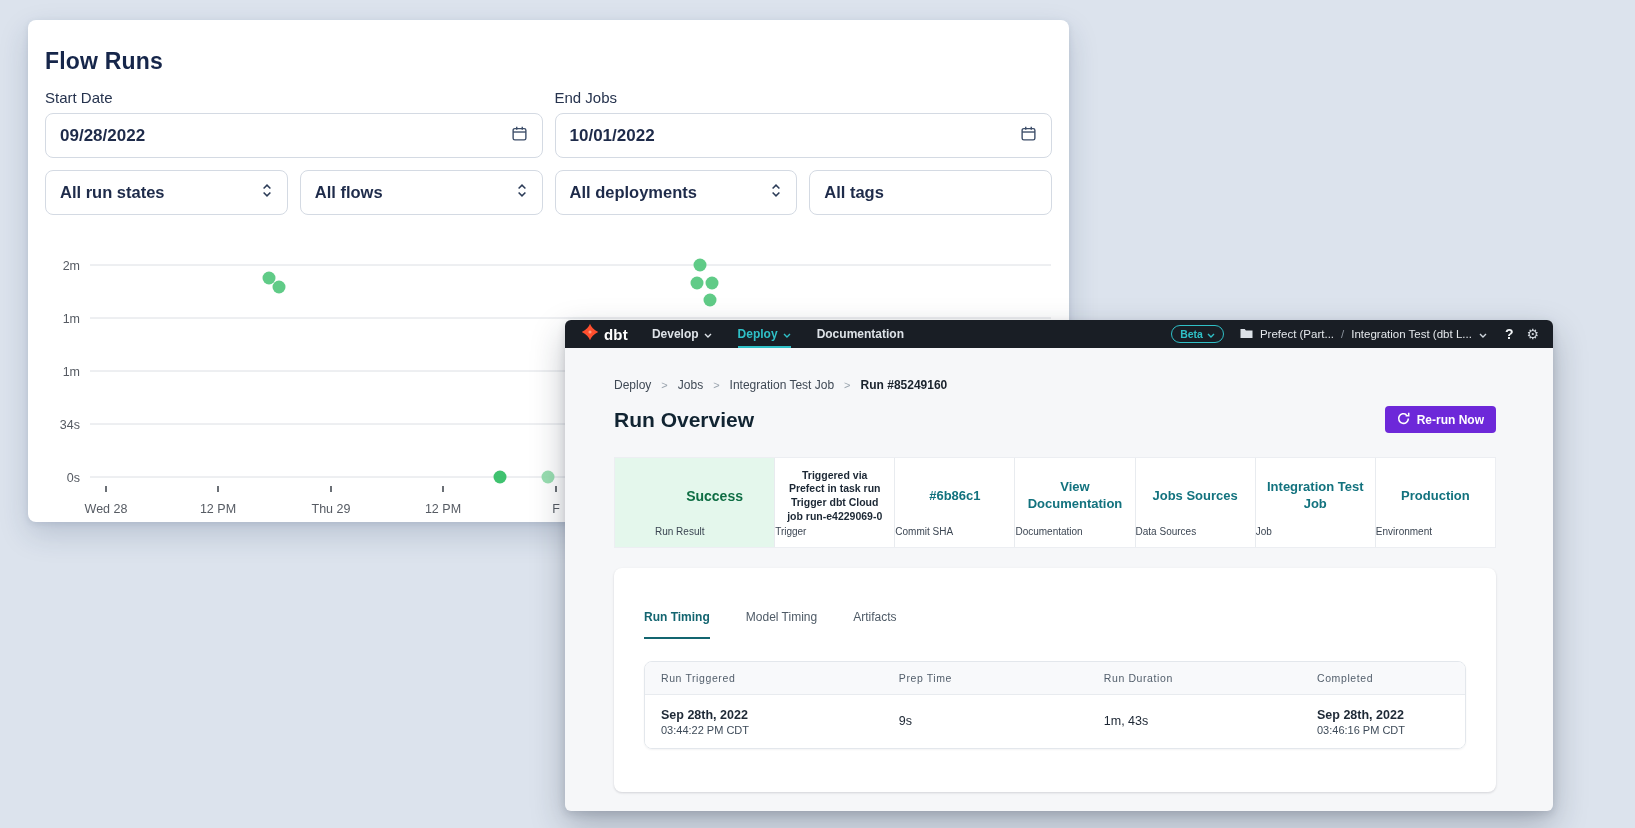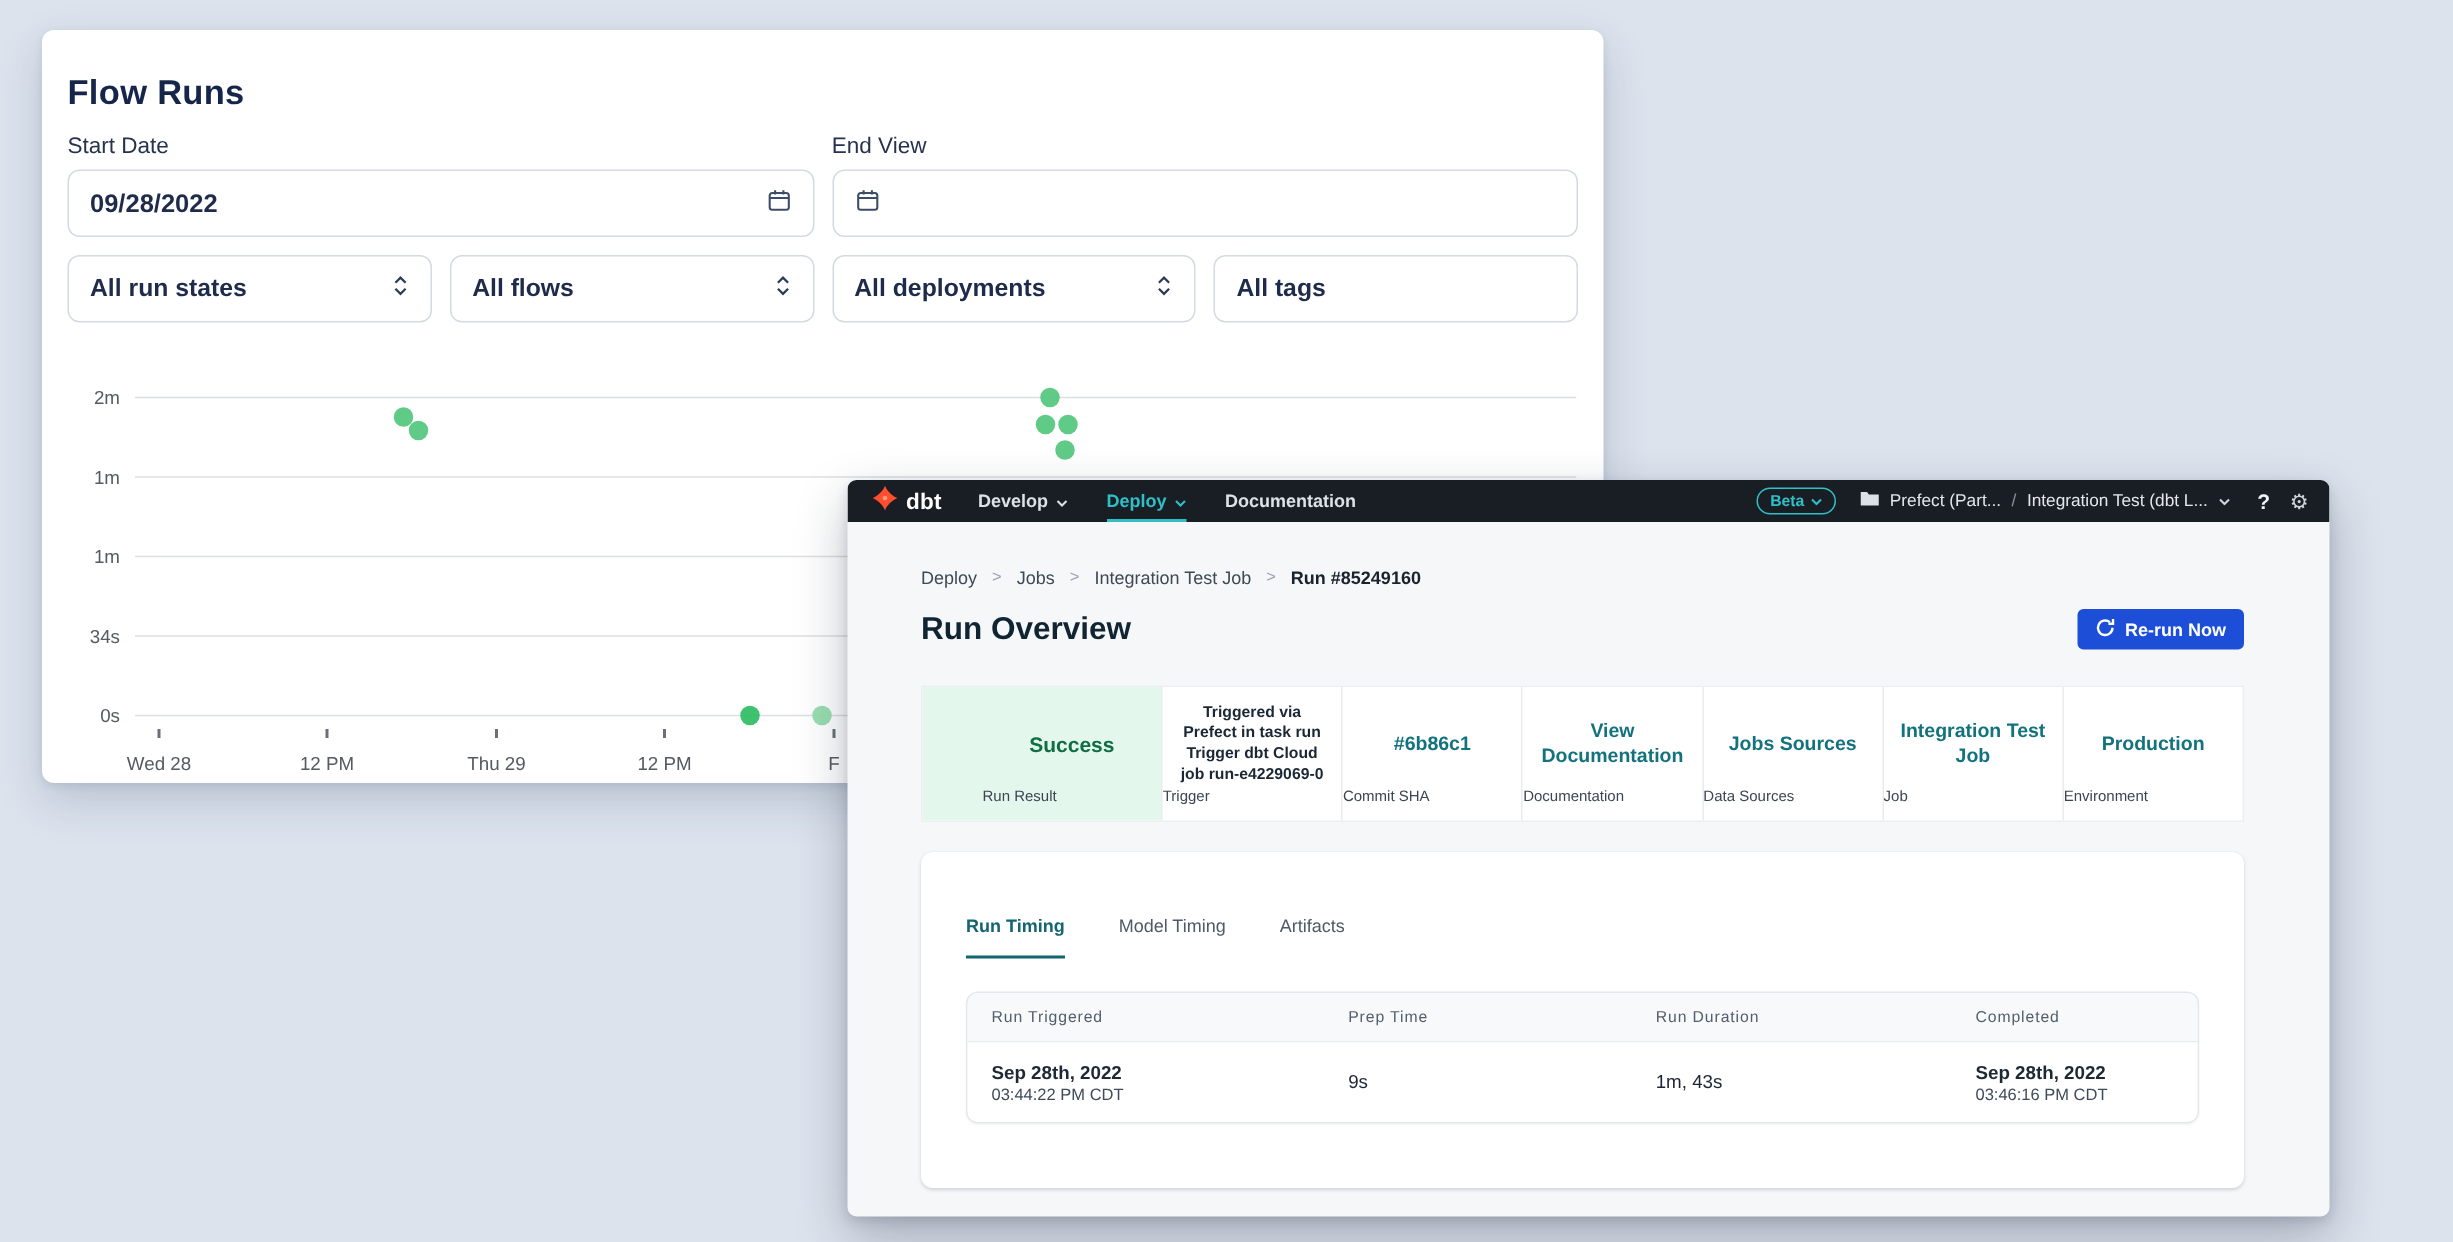--- a/index.html
+++ b/index.html
@@ -61,21 +61,21 @@
   .nav-help{ font-size:14px; font-weight:700; color:#f0f3f5; margin-right:13px; }
   .nav-gear{ font-size:14px; color:#cfd5db; line-height:1; }
 
   .dbt-content{ padding:0 57px 0 49px; }
   .crumbs{ margin-top:30px; display:flex; align-items:center; gap:10px; font-size:12px; color:#3f4955;}
   .crumbs .crumb-sep{ color:#9aa4ae; font-size:11px; }
   .crumbs .current{ font-weight:700; color:#1a232d; }
   .title-row{ margin-top:14px; display:flex; align-items:center; justify-content:space-between; }
   .dbt-page-title{ font-size:21px; font-weight:700; color:#112432; }
   .rerun-btn{
-    background:#1d4ed8; color:#fff; border:none; border-radius:4px; height:27px;
+    background:#6d28d9; color:#fff; border:none; border-radius:4px; height:27px;
     display:flex; align-items:center; gap:7px; padding:0 12px; font-size:12px; font-weight:600;
     font-family:"Liberation Sans", sans-serif; cursor:pointer;
   }
   .cards-row{ margin-top:24px; display:flex; background:#ffffff; border:1px solid #eceef2; height:91px;}
   .card-cell{ flex:1 1 0; display:flex; flex-direction:column; border-left:1px solid #e8ebef; min-width:0;}
   .card-cell:first-child{ border-left:none;padding-left:40px; }
   .card-cell.success{ background:#e4f7ec; }
   .card-value{ flex:1; display:flex; align-items:center; justify-content:center; text-align:center;
     padding:10px 9px 2px 9px; font-size:13px; font-weight:700; color:#12727e; line-height:1.3; }
   .card-cell.success .card-value{ color:#0f6e44; font-size:14px; }
@@ -116,22 +116,23 @@
           <svg width="17" height="17" viewBox="0 0 16 16">
               <rect x="2" y="3.4" width="12" height="10.6" rx="1.6" fill="none" stroke="#3c4d68" stroke-width="1.3"></rect>
               <line x1="2" y1="6.6" x2="14" y2="6.6" stroke="#3c4d68" stroke-width="1.3"></line>
               <line x1="5.4" y1="1.7" x2="5.4" y2="4.4" stroke="#3c4d68" stroke-width="1.3"></line>
               <line x1="10.6" y1="1.7" x2="10.6" y2="4.4" stroke="#3c4d68" stroke-width="1.3"></line>
             </svg>
         </span>
       </div>
     </div>
     <div>
-      <div class="pf-field-label">End View</div>
+      <div class="pf-field-label">End Jobs</div>
       <div class="pf-input">
+        <span class="pf-input-text">10/01/2022</span>
         <span>
           <svg width="17" height="17" viewBox="0 0 16 16">
               <rect x="2" y="3.4" width="12" height="10.6" rx="1.6" fill="none" stroke="#3c4d68" stroke-width="1.3"></rect>
               <line x1="2" y1="6.6" x2="14" y2="6.6" stroke="#3c4d68" stroke-width="1.3"></line>
               <line x1="5.4" y1="1.7" x2="5.4" y2="4.4" stroke="#3c4d68" stroke-width="1.3"></line>
               <line x1="10.6" y1="1.7" x2="10.6" y2="4.4" stroke="#3c4d68" stroke-width="1.3"></line>
             </svg>
         </span>
       </div>
     </div>

